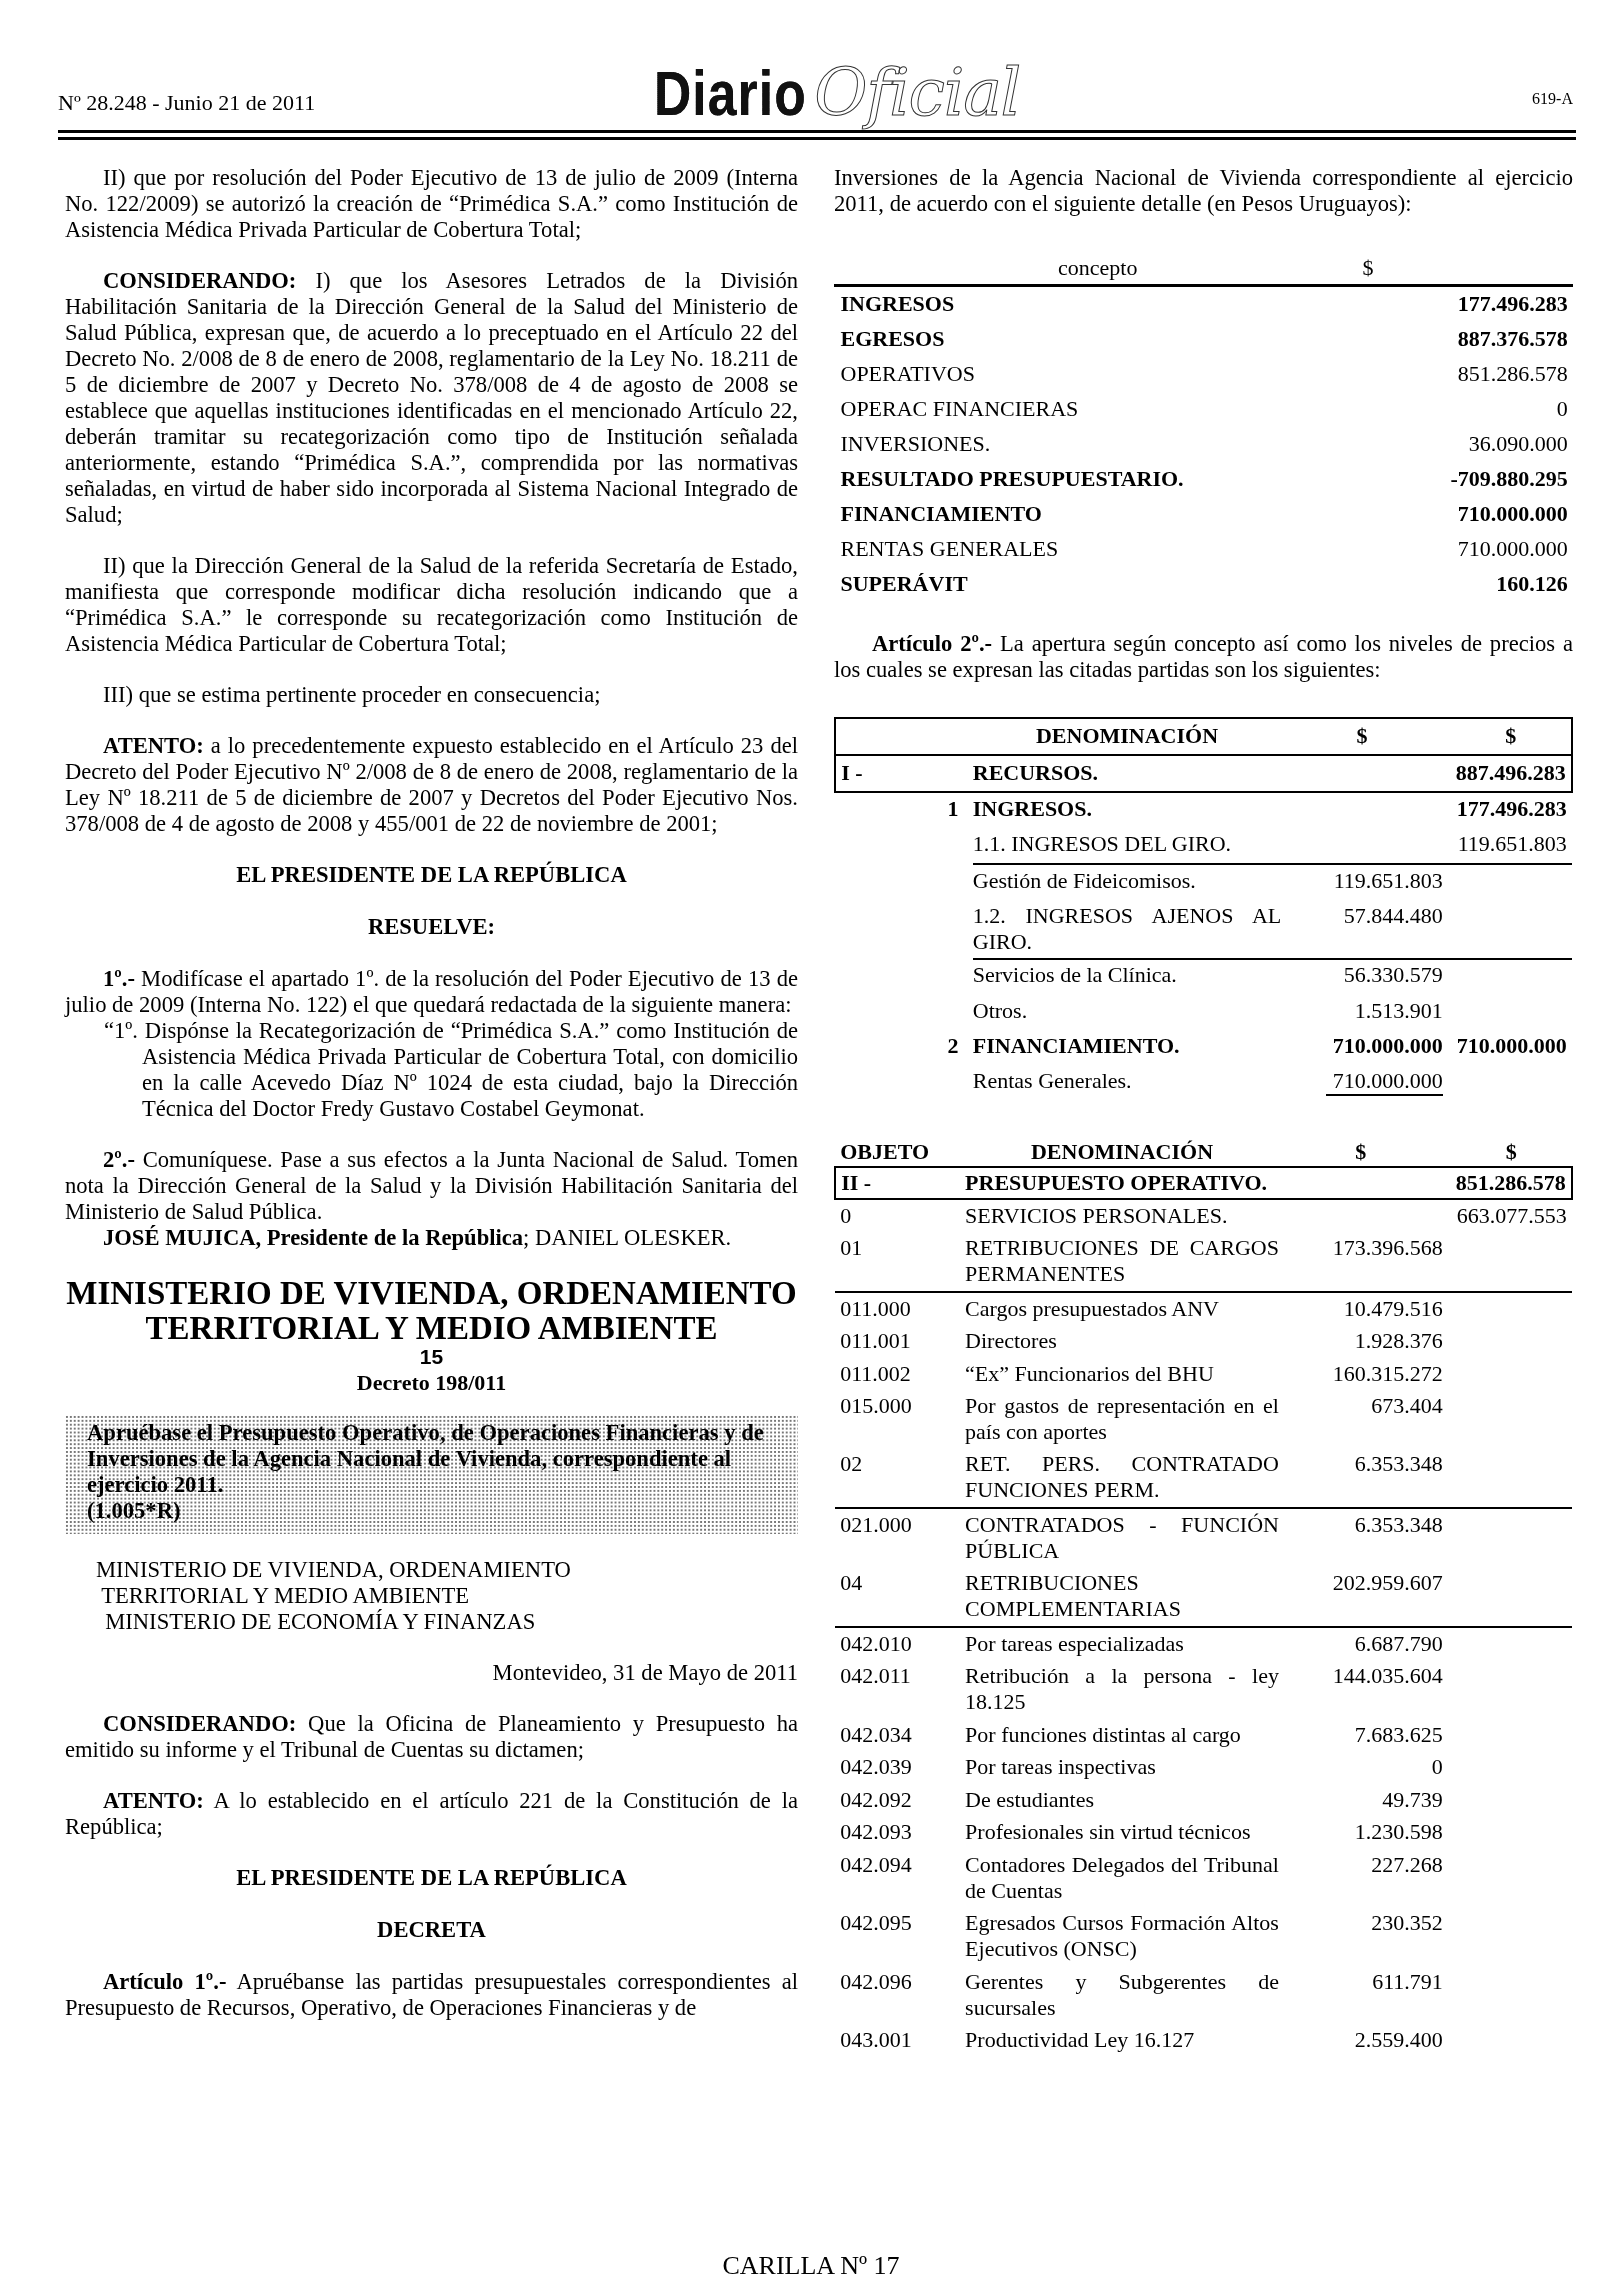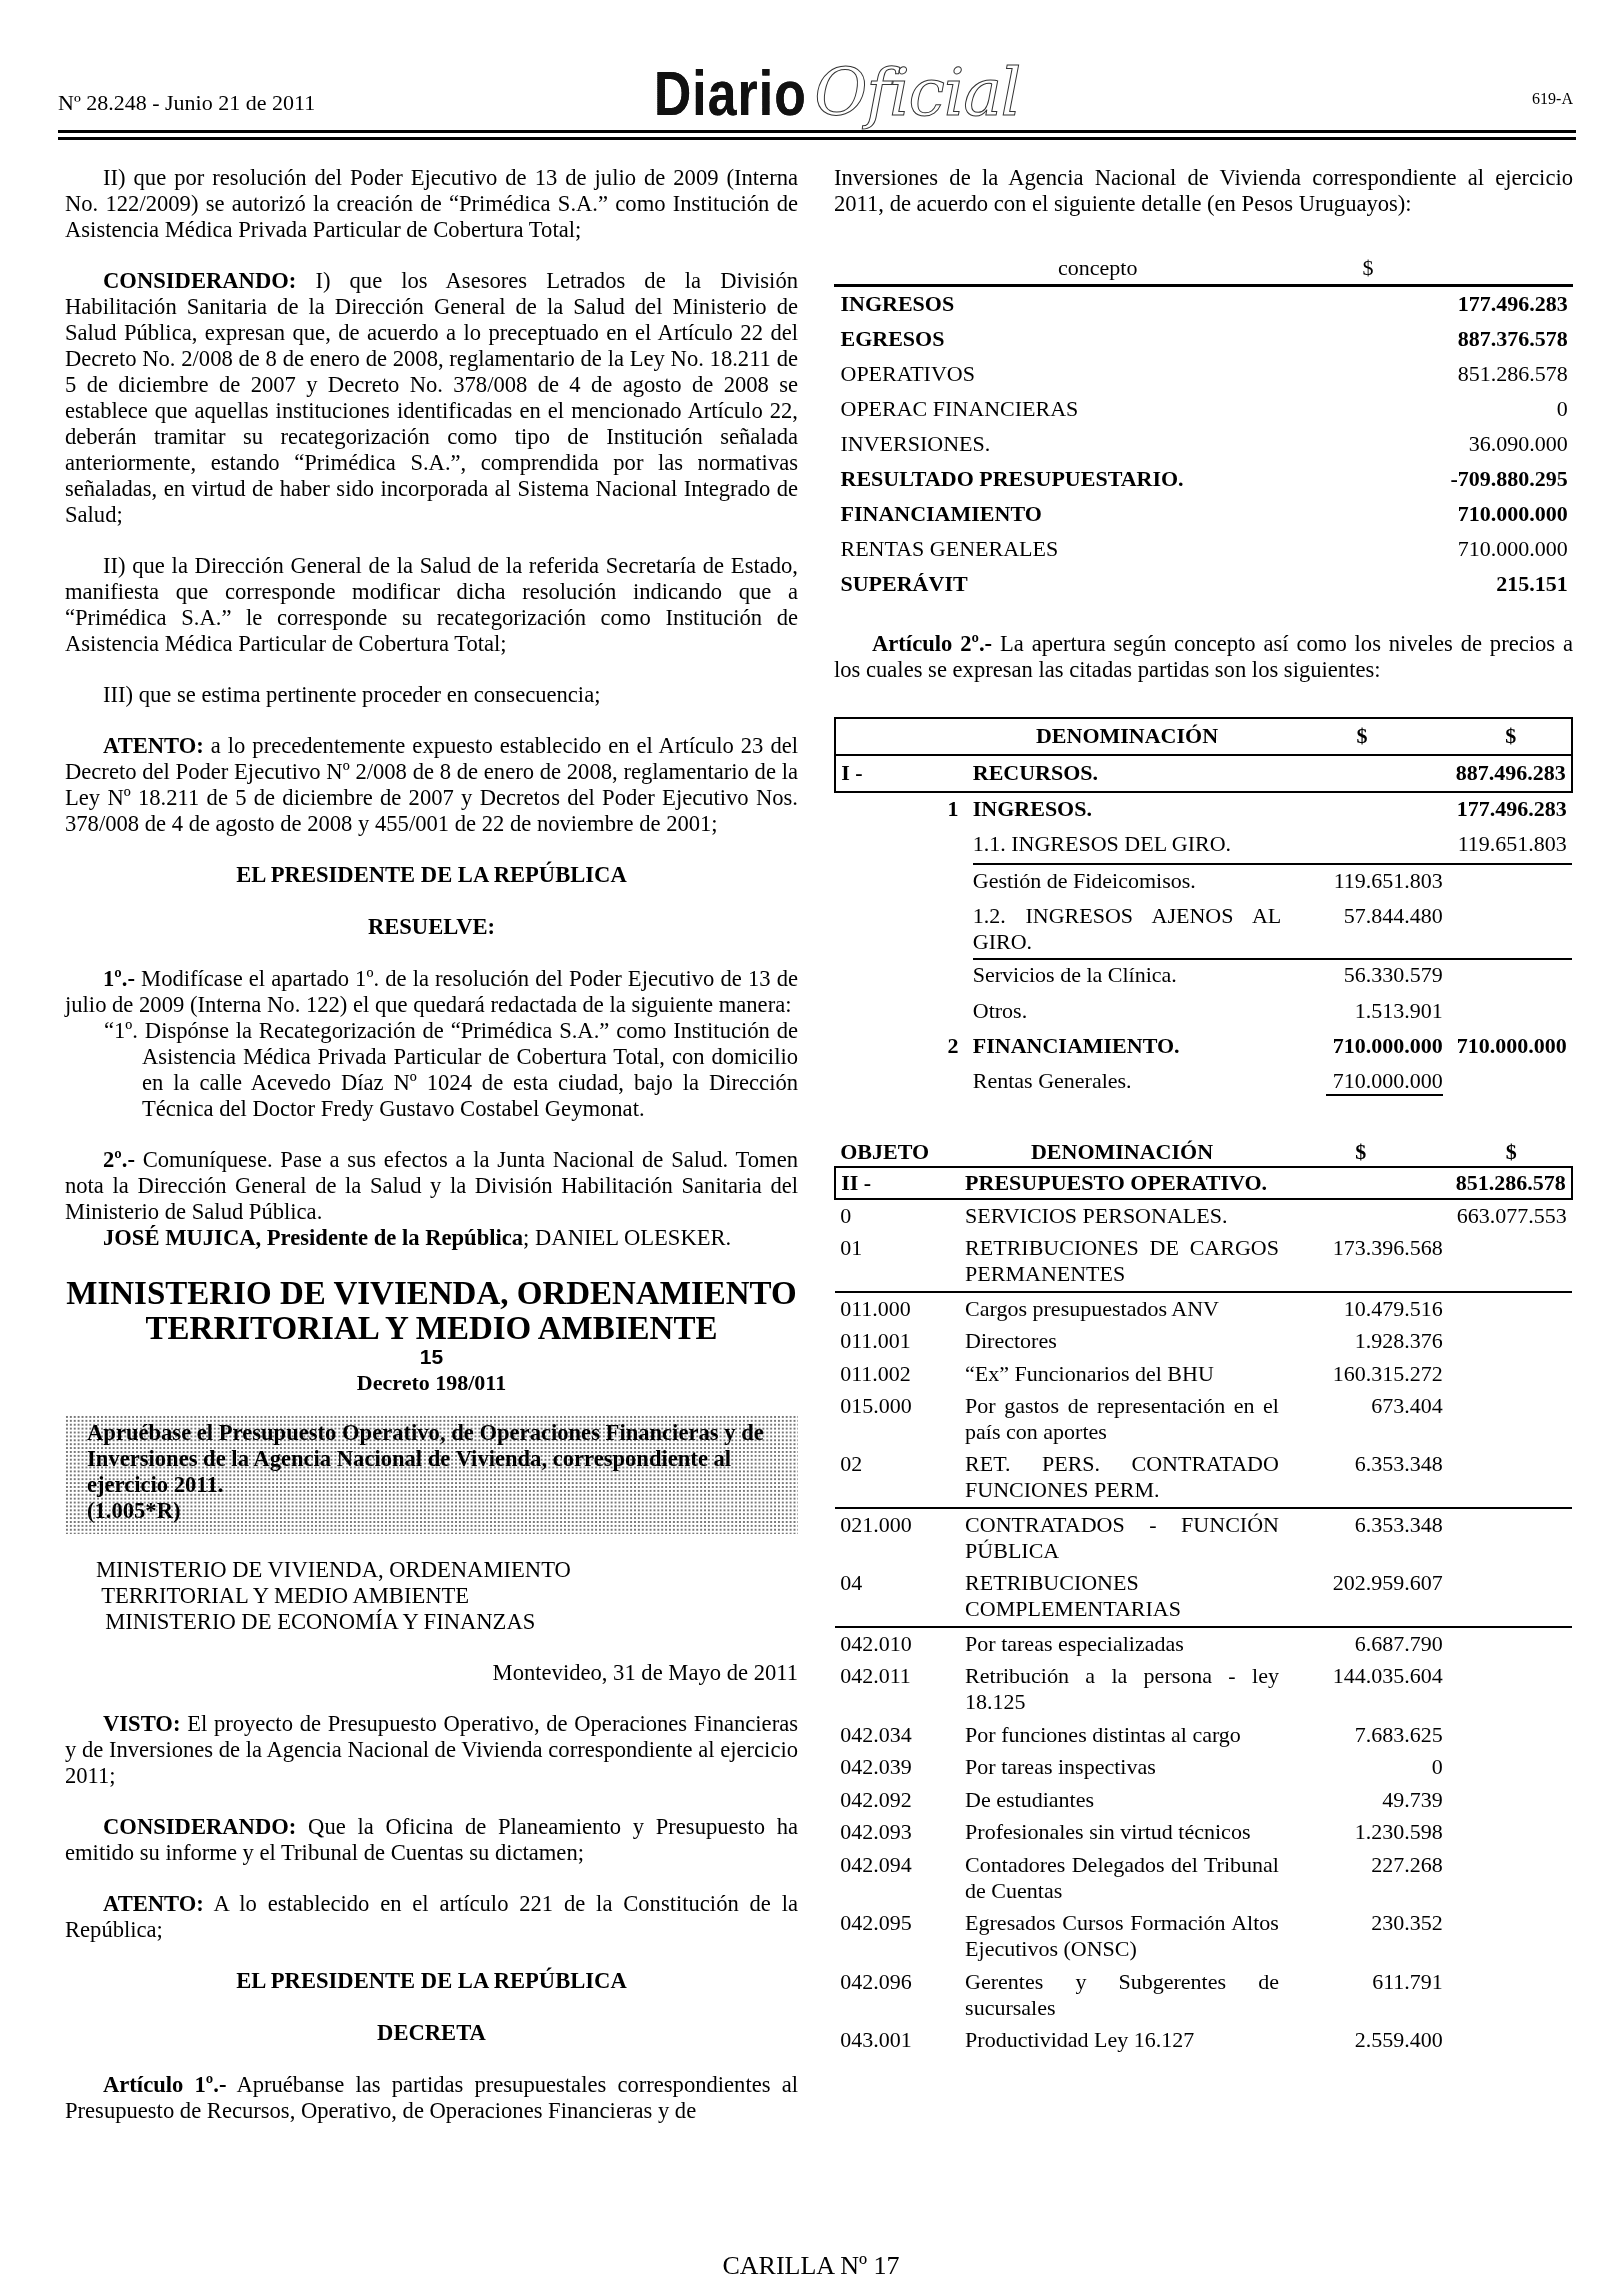--- a/index.html
+++ b/index.html
@@ -128,21 +128,20 @@
   </div>
 
   <div class="ministers">
     <div>MINISTERIO DE VIVIENDA, ORDENAMIENTO</div>
     <div>TERRITORIAL Y MEDIO AMBIENTE</div>
     <div>MINISTERIO DE ECONOMÍA Y FINANZAS</div>
   </div>
 
   <div class="date-line">Montevideo, 31 de Mayo de 2011</div>
 
-  <p class="para"><b>VISTO:</b><span> El proyecto de Presupuesto Operativo, de Operaciones Financieras y de Inversiones de la Agencia Nacional de Vivienda correspondiente al ejercicio 2011;</span></p>
 
   <p class="para"><b>CONSIDERANDO:</b><span> Que la Oficina de Planeamiento y Presupuesto ha emitido su informe y el Tribunal de Cuentas su dictamen;</span></p>
 
   <p class="para"><b>ATENTO:</b><span> A lo establecido en el artículo 221 de la Constitución de la República;</span></p>
 
   <div class="center-head">EL PRESIDENTE DE LA REPÚBLICA</div>
   <div class="center-head">DECRETA</div>
 
   <p class="para tight"><b>Artículo 1º.-</b><span> Apruébanse las partidas presupuestales correspondientes al Presupuesto de Recursos, Operativo, de Operaciones Financieras y de</span></p>
 </div>
@@ -185,21 +184,21 @@
         <tr class="b">
           <td class="lbl">FINANCIAMIENTO</td>
           <td class="num">710.000.000</td>
         </tr>
         <tr>
           <td class="lbl">RENTAS GENERALES</td>
           <td class="num">710.000.000</td>
         </tr>
         <tr class="b">
           <td class="lbl">SUPERÁVIT</td>
-          <td class="num">215.151</td>
+          <td class="num">160.126</td>
         </tr>
       </tbody>
   </table>
 
   <p class="para tight"><b>Artículo 2º.-</b><span> La apertura según concepto así como los niveles de precios a los cuales se expresan las citadas partidas son los siguientes:</span></p>
 
   <table class="t2">
     <tbody id="t2-body">
       <tr class="hdrrow">
         <td class="c1"></td>

